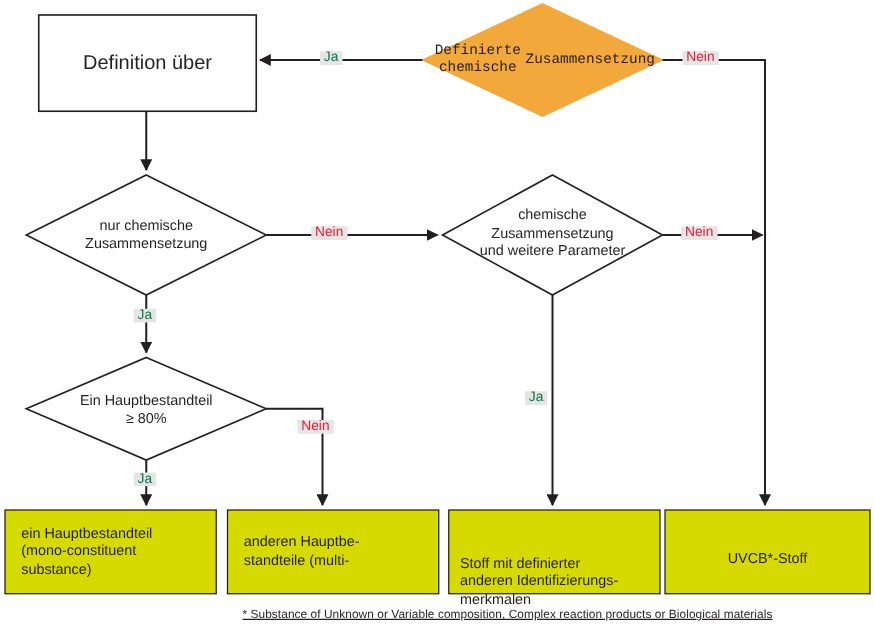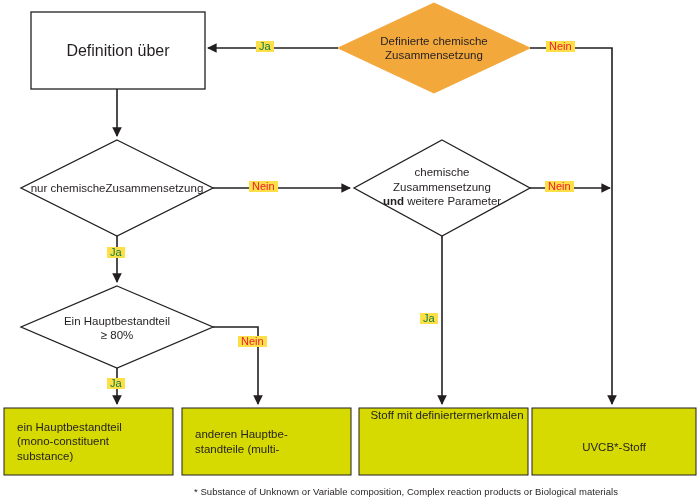--- a/index.html
+++ b/index.html
@@ -36,36 +36,36 @@
     line-height: 1.25;
   }
   .box-text {
     text-align: left;
     justify-content: flex-start;
     align-items: center;
   }
   .edge-label {
     position: absolute;
     font-size: 11px;
-    background: #fde047;
+    background: #e5e5e5;
     padding: 0 3px;
     line-height: 1;
     white-space: nowrap;
   }
   .lbl-ja { color: #0b7a45; }
   .lbl-nein { color: #ed1c34; }
   .footnote {
     position: absolute;
     font-size: 9.5px;
     color: #231f20;
     white-space: nowrap;
     letter-spacing: 0.05px;
   }
   .diamond-label { font-size: 11.5px; }
-  .bold-und { font-weight: bold; }
+  .bold-und { font-weight: normal; }
   .yellow-label {
     font-size: 11.5px;
     color: #231f20;
   }
 </style>
 </head>
 <body>
 
 <div id="canvas">
 
@@ -107,26 +107,26 @@
 
     <path d="M 117 368 L 117 404" fill="none" stroke="#231F20" stroke-width="1.6" marker-end="url(#arrow)"></path>
 
     <path d="M 213 327 L 258 327 L 258 404" fill="none" stroke="#231F20" stroke-width="1.6" marker-end="url(#arrow)"></path>
   </svg>
 
   <div class="node-text" style="left:31px; top:12px; width:174px; height:77px; font-size:16px;">
     <span>Definition über</span>
   </div>
 
-  <div class="node-text diamond-label" style="left:344px; top:18px; width:180px; height:60px; flex-direction:column;">
+  <div class="node-text diamond-label" style="left:344px; top:18px; width:180px; height:60px; font-family:Liberation Mono, monospace;">
     <span>Definierte chemische</span>
     <span>Zusammensetzung</span>
   </div>
 
-  <div class="node-text diamond-label" style="left:22px; top:160px; width:190px; height:56px; flex-direction:row;">
+  <div class="node-text diamond-label" style="left:22px; top:160px; width:190px; height:56px; flex-direction:column;">
     <span>nur chemische</span>
     <span>Zusammensetzung</span>
   </div>
 
   <div class="node-text diamond-label" style="left:352px; top:156px; width:180px; height:62px; flex-direction:column;">
     <span>chemische</span>
     <span>Zusammensetzung</span>
     <span>
       <b class="bold-und">und</b><span> weitere Parameter</span>
     </span>
@@ -141,22 +141,23 @@
     <span>ein Hauptbestandteil</span>
     <span>(mono-constituent</span>
     <span>substance)</span>
   </div>
 
   <div class="node-text box-text yellow-label" style="left:195px; top:408px; width:152px; height:67px; flex-direction:column; align-items:flex-start; justify-content:center;">
     <span>anderen Hauptbe-</span>
     <span>standteile (multi-</span>
   </div>
 
-  <div class="node-text box-text yellow-label" style="left:368px; top:408px; width:158px; height:67px; flex-direction:row; align-items:flex-start; justify-content:center;">
+  <div class="node-text box-text yellow-label" style="left:368px; top:432px; width:158px; height:67px; flex-direction:column; align-items:flex-start; justify-content:center;">
     <span>Stoff mit definierter</span>
+    <span>anderen Identifizierungs-</span>
     <span>merkmalen</span>
   </div>
 
   <div class="node-text yellow-label" style="left:532px; top:408px; width:164px; height:78px;">
     <span>UVCB*-Stoff</span>
   </div>
 
   <div class="edge-label lbl-ja" style="left:256px; top:41px;">Ja</div>
 
   <div class="edge-label lbl-nein" style="left:546px; top:41px;">Nein</div>
@@ -166,15 +167,15 @@
   <div class="edge-label lbl-ja" style="left:107px; top:247px;">Ja</div>
 
   <div class="edge-label lbl-nein" style="left:545px; top:181px;">Nein</div>
 
   <div class="edge-label lbl-ja" style="left:420px; top:313px;">Ja</div>
 
   <div class="edge-label lbl-nein" style="left:238px; top:336px;">Nein</div>
 
   <div class="edge-label lbl-ja" style="left:107px; top:378px;">Ja</div>
 
-  <div class="footnote" style="left:194px; top:486px;">* Substance of Unknown or Variable composition, Complex reaction products or Biological materials</div>
+  <div class="footnote" style="left:194px; top:486px;text-decoration:underline;">* Substance of Unknown or Variable composition, Complex reaction products or Biological materials</div>
 
 </div>
 
 </body></html>

